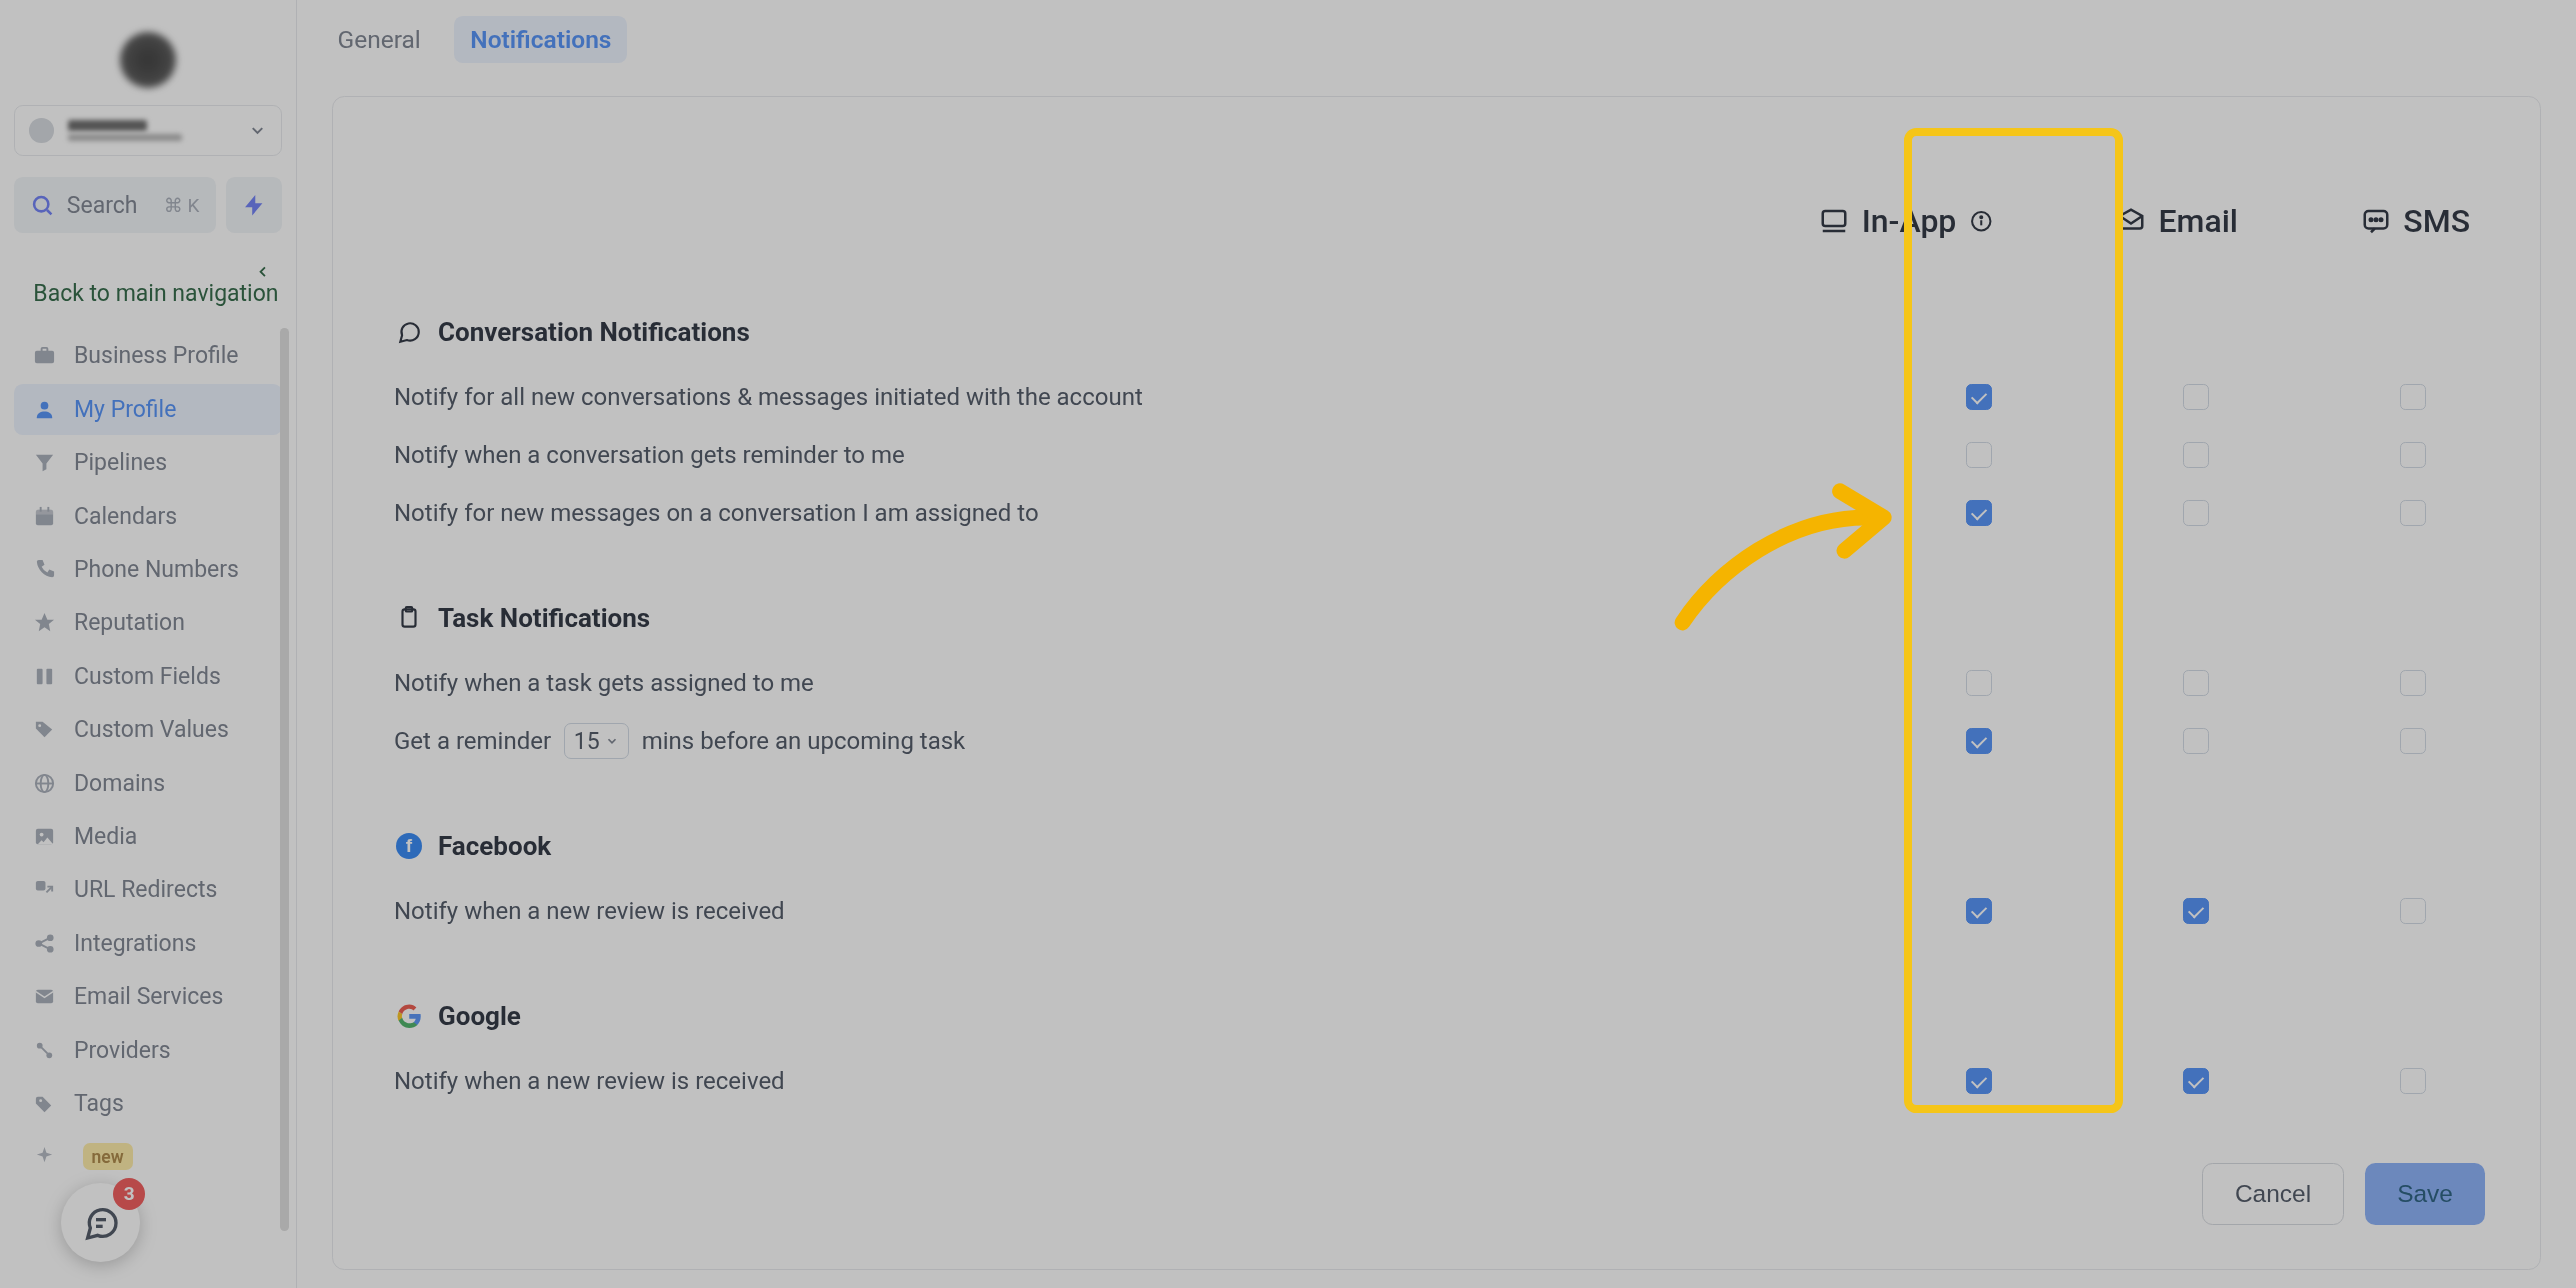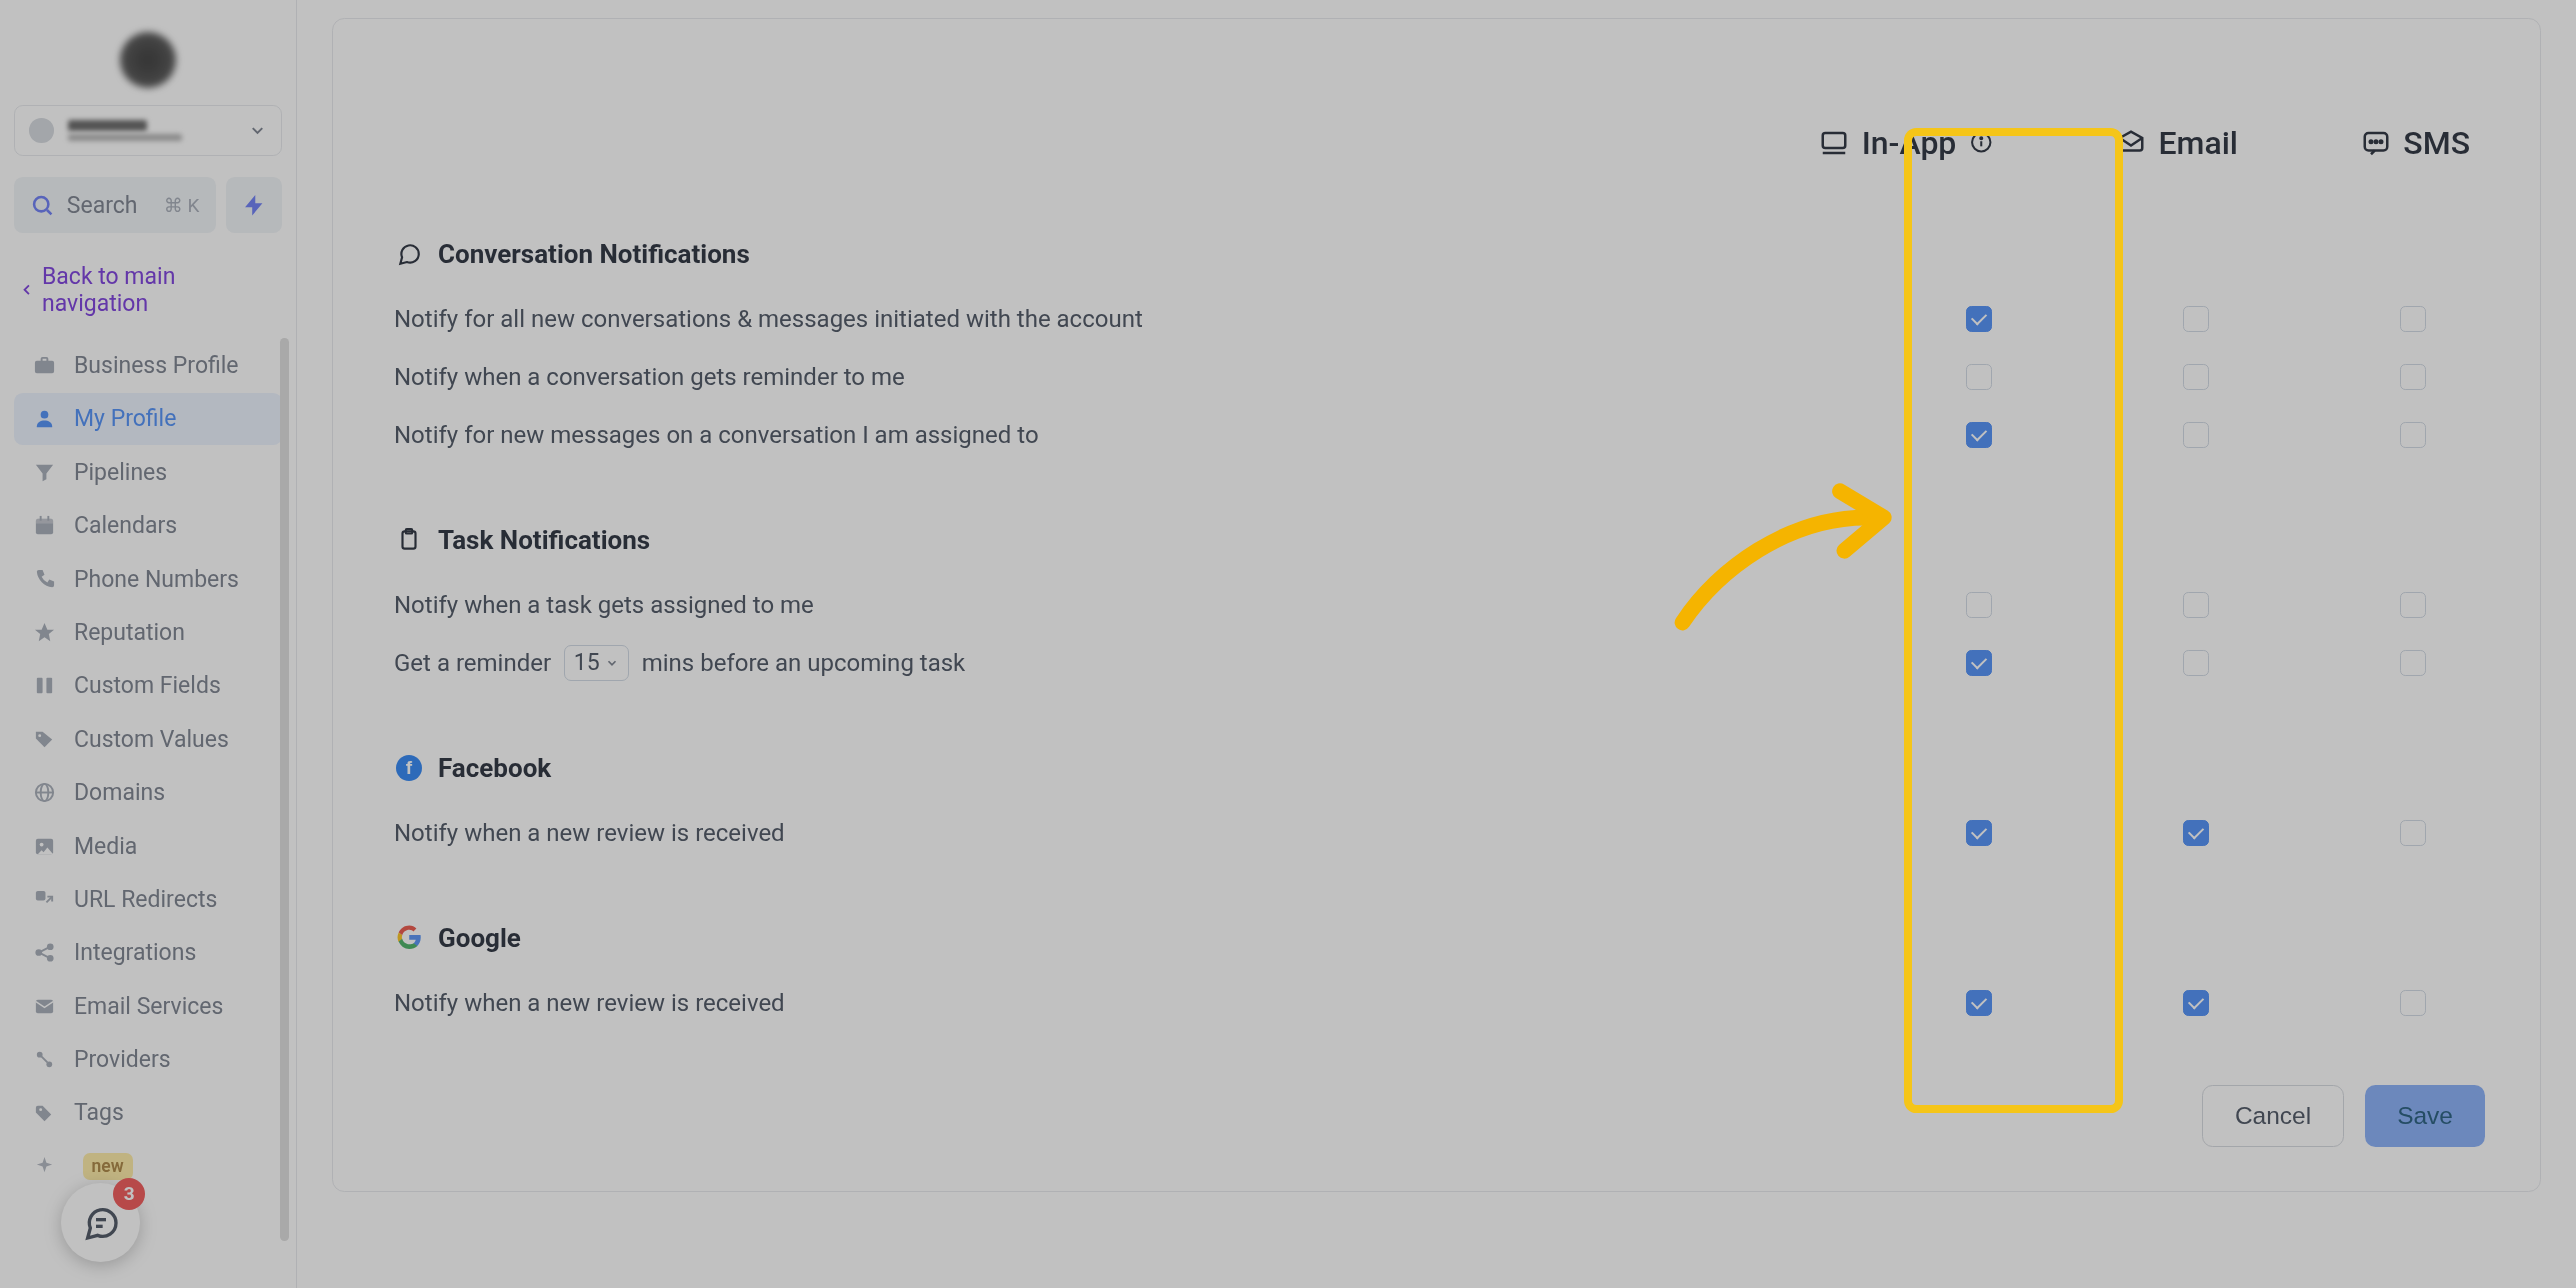--- a/index.html
+++ b/index.html
@@ -17,21 +17,21 @@
   .ws-line1 { width: 79px; height: 10.5px; background: #555; border-radius: 2.6px; filter: blur(2.6px); }
   .ws-line2 { width: 114px; height: 7px; background: #aaa; border-radius: 2.6px; filter: blur(2.6px); }
   .ws-chevron { margin-left: auto; color: #6b7280; }
 
   .search-row { display: flex; gap: 10.5px; margin: 0 3.5px 21px 3.5px; }
   .search-box { flex: 1; display: flex; align-items: center; background: #eef2f6; border-radius: 8.8px; padding: 12.3px 16px; color: #6b7280; font-size: 23px; }
   .search-box .lbl { margin-left: 12.3px; }
   .search-box .kbd { margin-left: auto; font-size: 19px; color: #9ca3af; }
   .bolt-btn { width: 56px; height: 56px; background: #eef2f6; border-radius: 8.8px; display: flex; align-items: center; justify-content: center; color: #5b6ef5; font-size: 26px; }
 
-  .back-nav { display: flex; align-items: center; color: #6d28d9; font-size: 23px; padding: 8.8px 7px 21px 7px; }
+  .back-nav { display: flex; align-items: flex-end; color: #14532d; font-size: 23px; padding: 8.8px 7px 21px 7px; flex-direction: column; }
   .back-nav .chev { margin-right: 7px; }
 
   .nav-scroll { position: relative; }
   .nav-list { list-style: none; }
   .nav-item { display: flex; align-items: center; padding: 12.3px 16px; border-radius: 8.8px; color: #6b7280; font-size: 23px; cursor: pointer; margin: 1.8px 3.5px; }
   .nav-item.active { background: #eaf1fe; color: #3b82f6; }
   .nav-item .icon { width: 28px; display: inline-flex; justify-content: center; margin-right: 16px; color: #9ca3af; }
   .nav-item.active .icon { color: #3b82f6; }
   .nav-item .badge-new { margin-left: 8.8px; background: #fde68a; color: #92610a; font-size: 17.5px; font-weight: 600; padding: 3.5px 8.8px; border-radius: 7px; }
   .inner-scrollbar { position: absolute; right: -3.5px; top: 0; width: 8.8px; height: 903px; background: #d9d9d9; border-radius: 4.4px; }
@@ -294,20 +294,24 @@
             <path d="M21 12a8 8 0 01-11 7.4L4 21l1.6-6A8 8 0 1121 12z"></path>
             <line x1="9" y1="10" x2="15" y2="10"></line>
             <line x1="9" y1="14" x2="13" y2="14"></line>
           </svg>
       </span>
       <span class="mbadge">3</span>
     </div>
   </aside>
 
   <main class="main">
+    <div class="tabbar">
+      <div class="tab">General</div>
+      <div class="tab active">Notifications</div>
+    </div>
 
     <div class="panel">
 
       <div class="channel-headers">
         <div class="ch">
           <span>
               <svg width="30" height="30" viewBox="0 0 24 24" fill="none" stroke="currentColor" stroke-width="2">
                 <rect x="3" y="4" width="18" height="12" rx="2"></rect>
                 <line x1="3" y1="20" x2="21" y2="20"></line>
               </svg>

